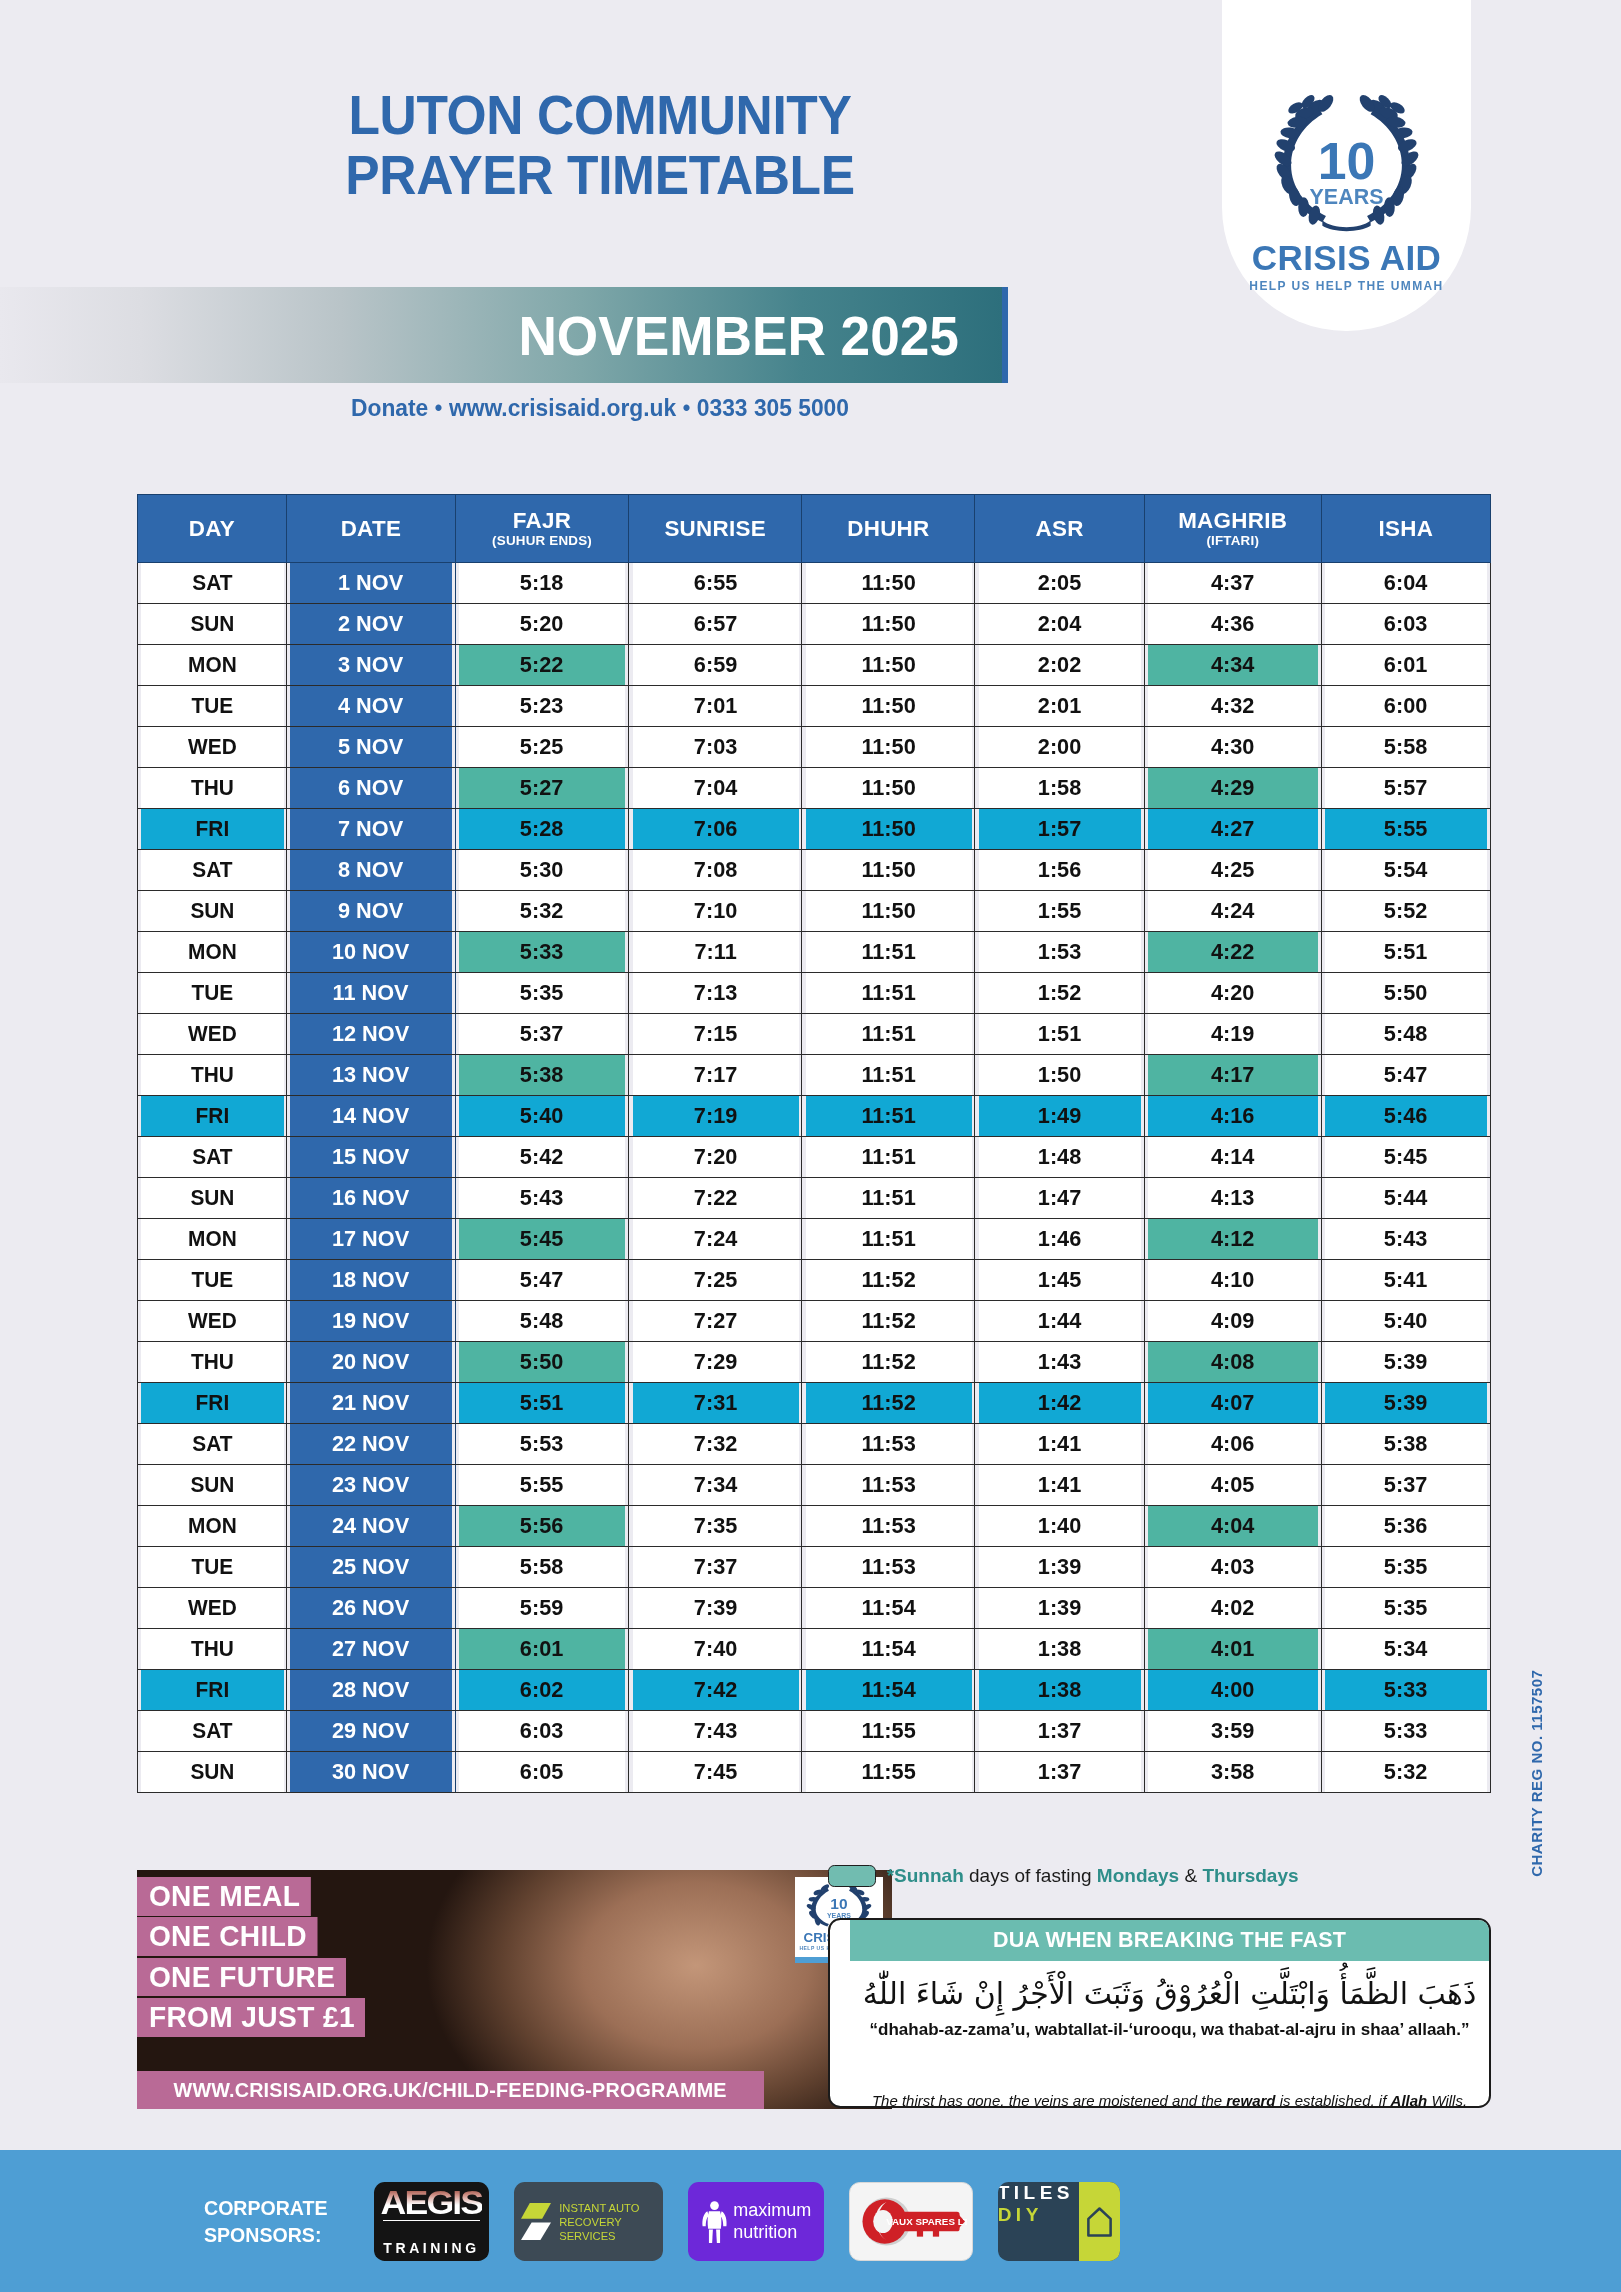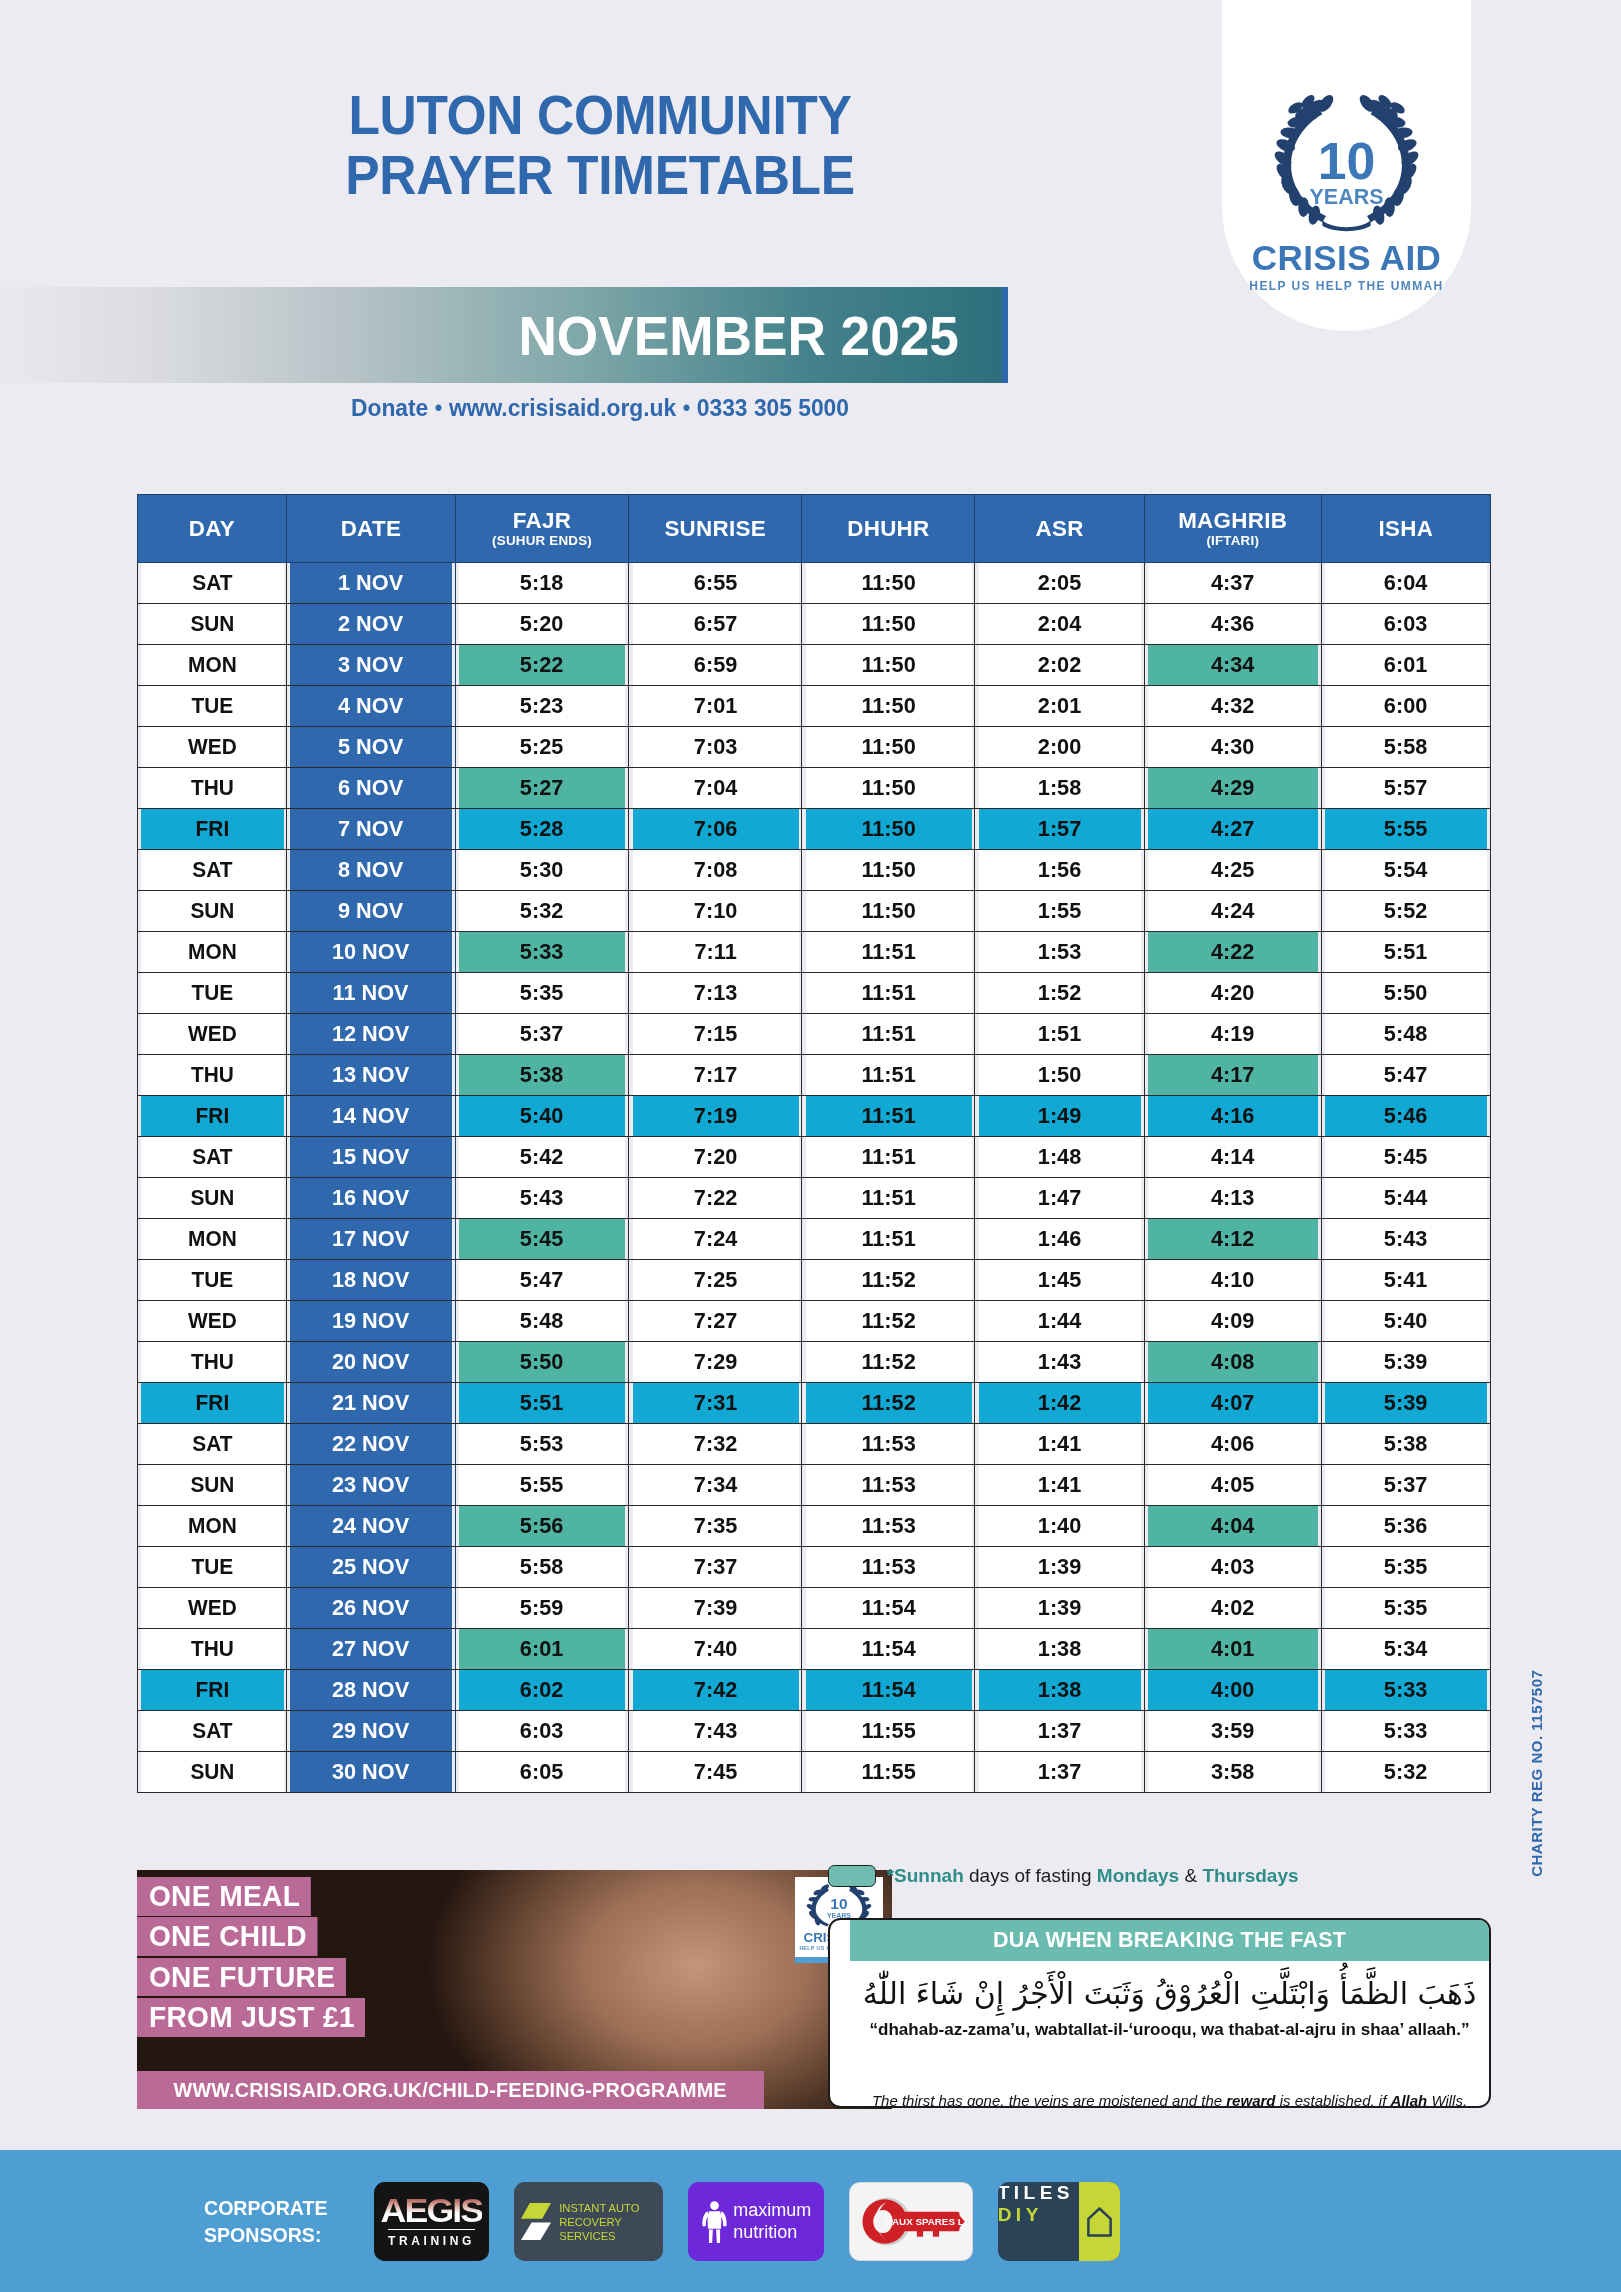--- a/index.html
+++ b/index.html
@@ -270,22 +270,22 @@
     margin-right: 25px; overflow: hidden; position: relative;
   }
   #sponsor-aegis { width: 115px; background: #141414; flex-direction: column; }
   #sponsor-aegis .aegis-word {
     font-weight: bold; font-size: 34px; letter-spacing: -1.8px; line-height: 0.9;
     background: linear-gradient(180deg, #8d3a2c 0%, #d1948a 28%, #ffffff 60%, #ffffff 100%);
     -webkit-background-clip: text; background-clip: text; color: transparent;
     transform: scaleX(1.05);
   }
   #sponsor-aegis .aegis-sub {
-    color: #ffffff; font-size: 12px; letter-spacing: 3.6px; font-weight: bold;
-    border-top: 1.8px solid #ffffff; margin-top: 3px; padding-top: 4px;
+    color: #ffffff; font-size: 14px; letter-spacing: 3.6px; font-weight: bold;
+    border-top: 1.8px solid #ffffff; margin-top: 3px; padding-top: 19px;
   }
   #sponsor-iars { width: 149px; background: #3d4a55; gap: 8px; padding: 0 7.2px; }
   #sponsor-iars .iars-mark { width: 30px; height: 41px; position: relative; }
   #sponsor-iars .iars-text { color: #c6d637; font-size: 11.2px; line-height: 1.25; }
   #sponsor-maxn { width: 136px; background: #6d28d9; gap: 5.4px; padding: 0 5.4px; }
   #sponsor-maxn .maxn-text { color: #ffffff; font-size: 18px; line-height: 1.18; }
   #sponsor-vaux { width: 124px; background: #f4f4f4; border: 0.9px solid #d8d8d8; }
   #sponsor-tiles { width: 122px; background: #2b4356; }
   #sponsor-tiles .t-row { color: #ffffff; font-weight: bold; font-size: 19px; letter-spacing: 4.5px; }
   #sponsor-tiles .d-row { color: #c6d637; font-weight: bold; font-size: 19px; letter-spacing: 4.5px; }

